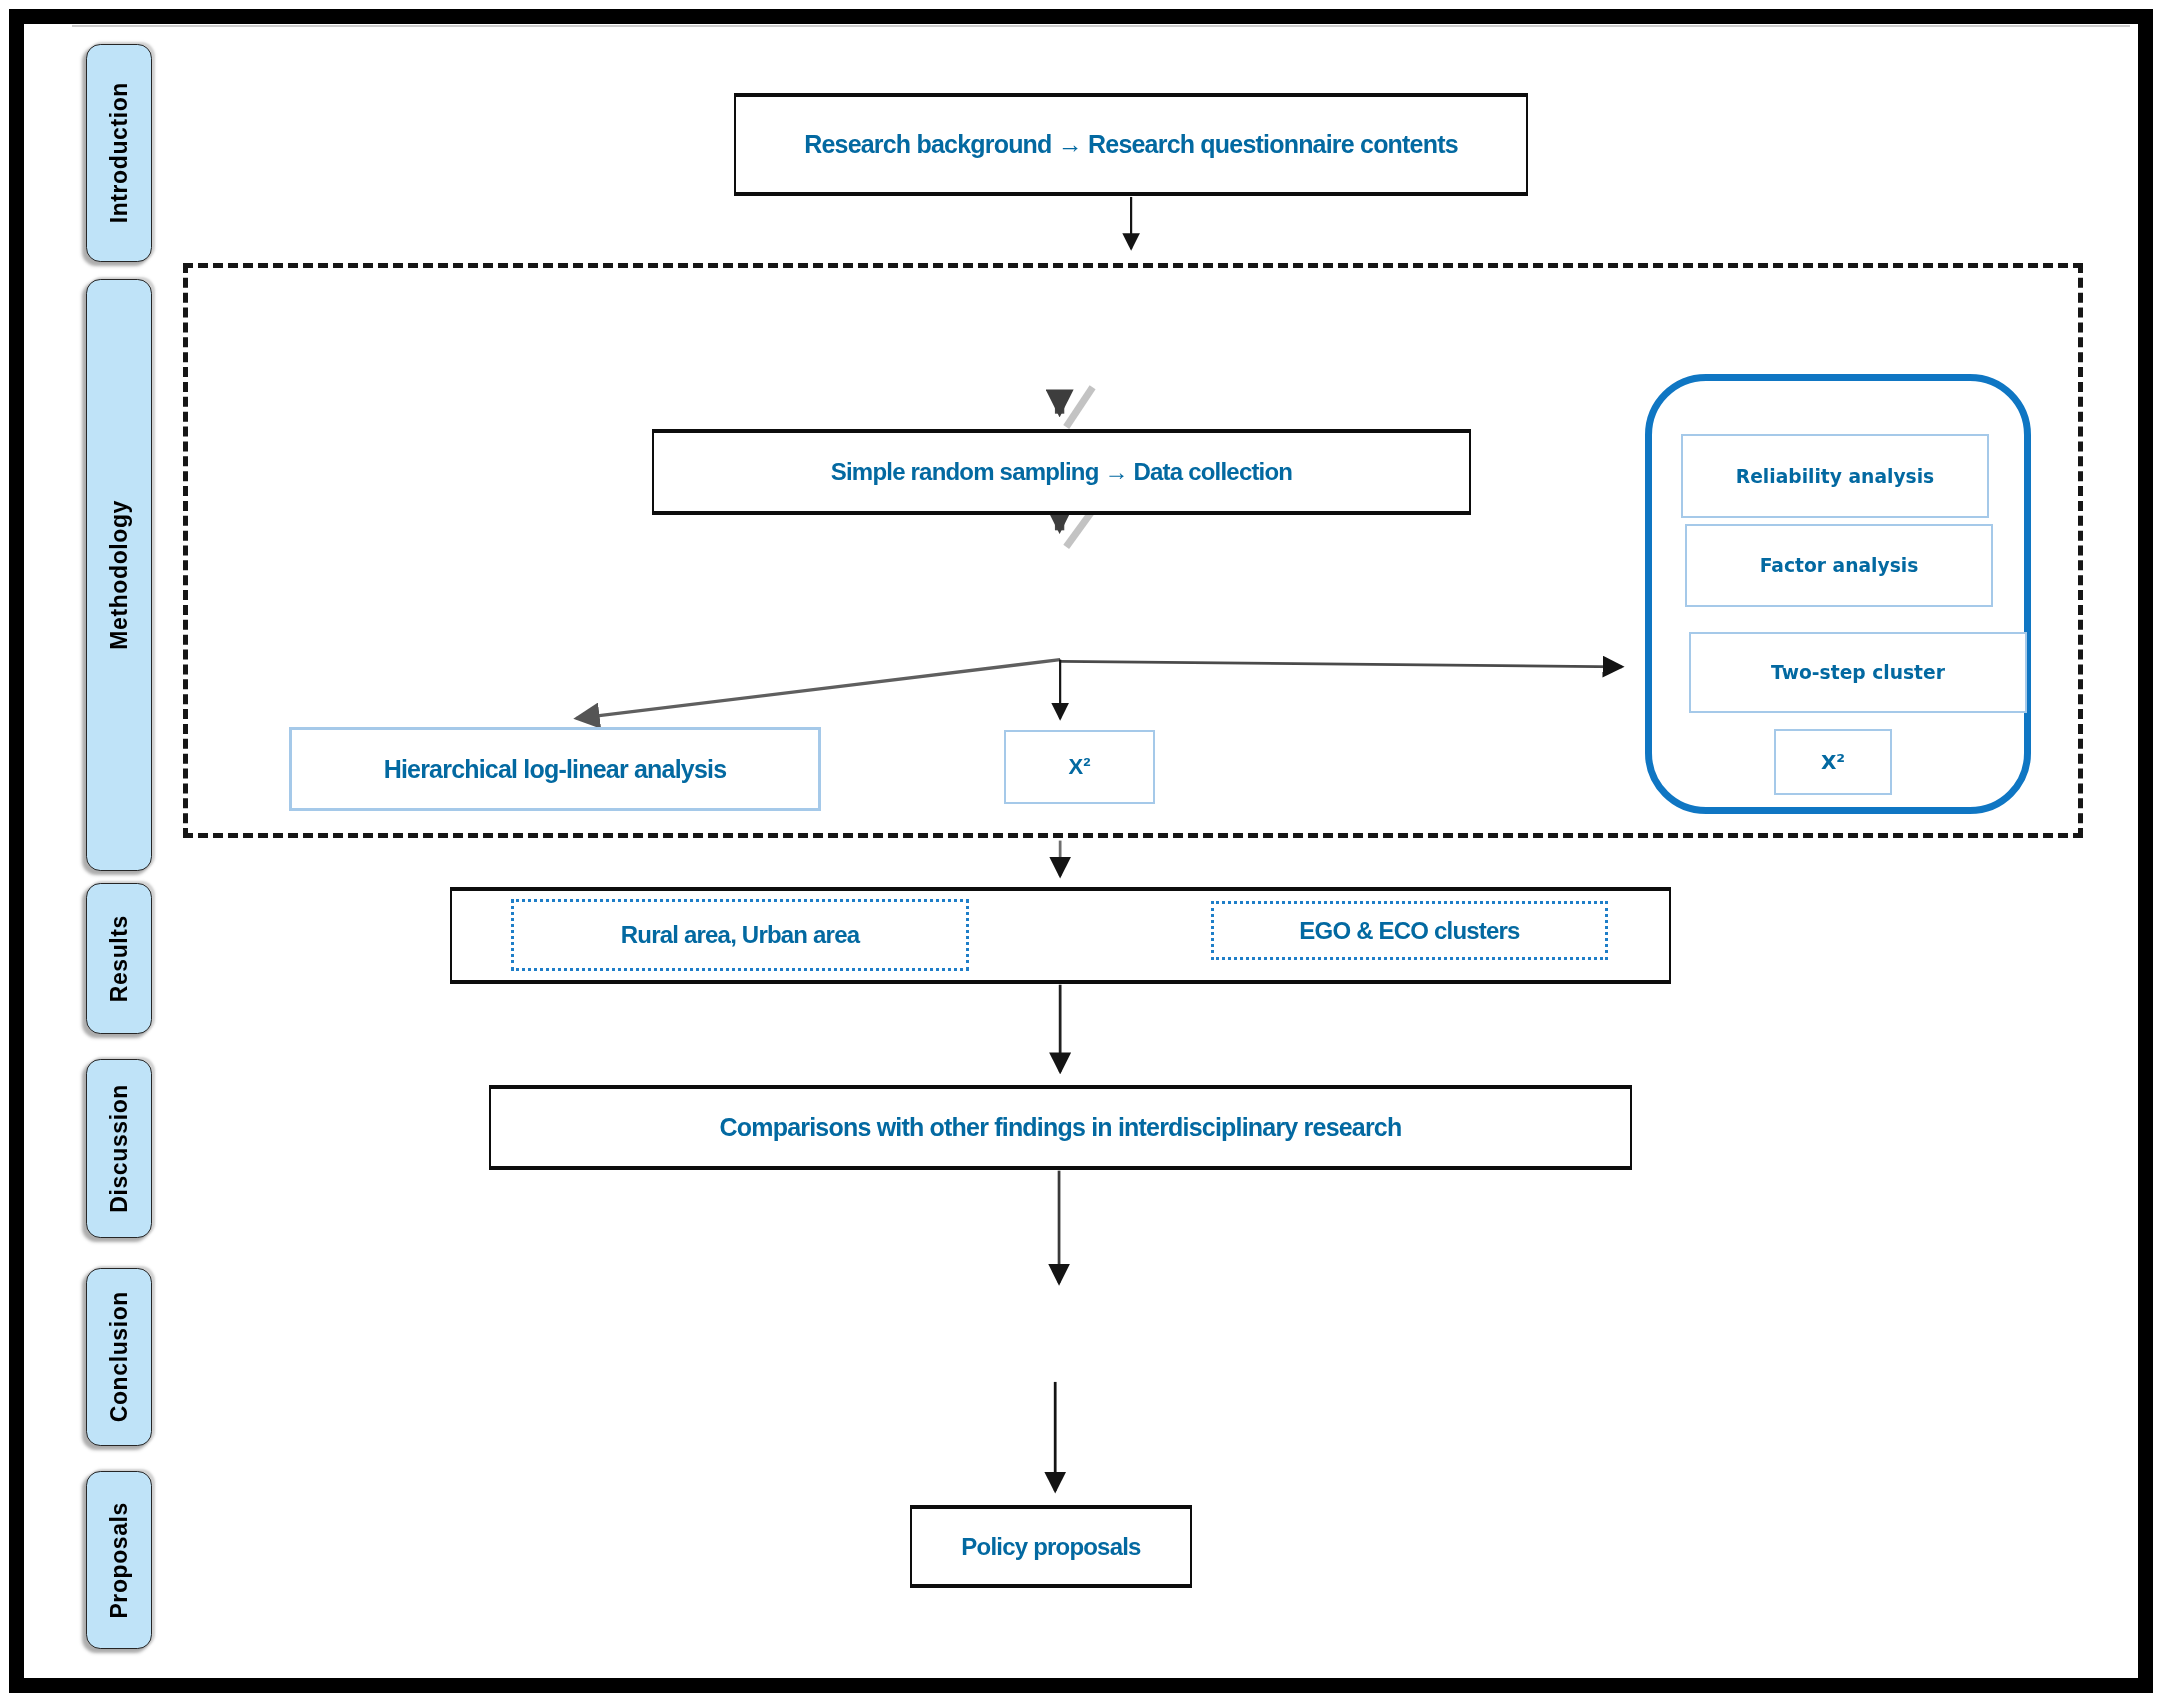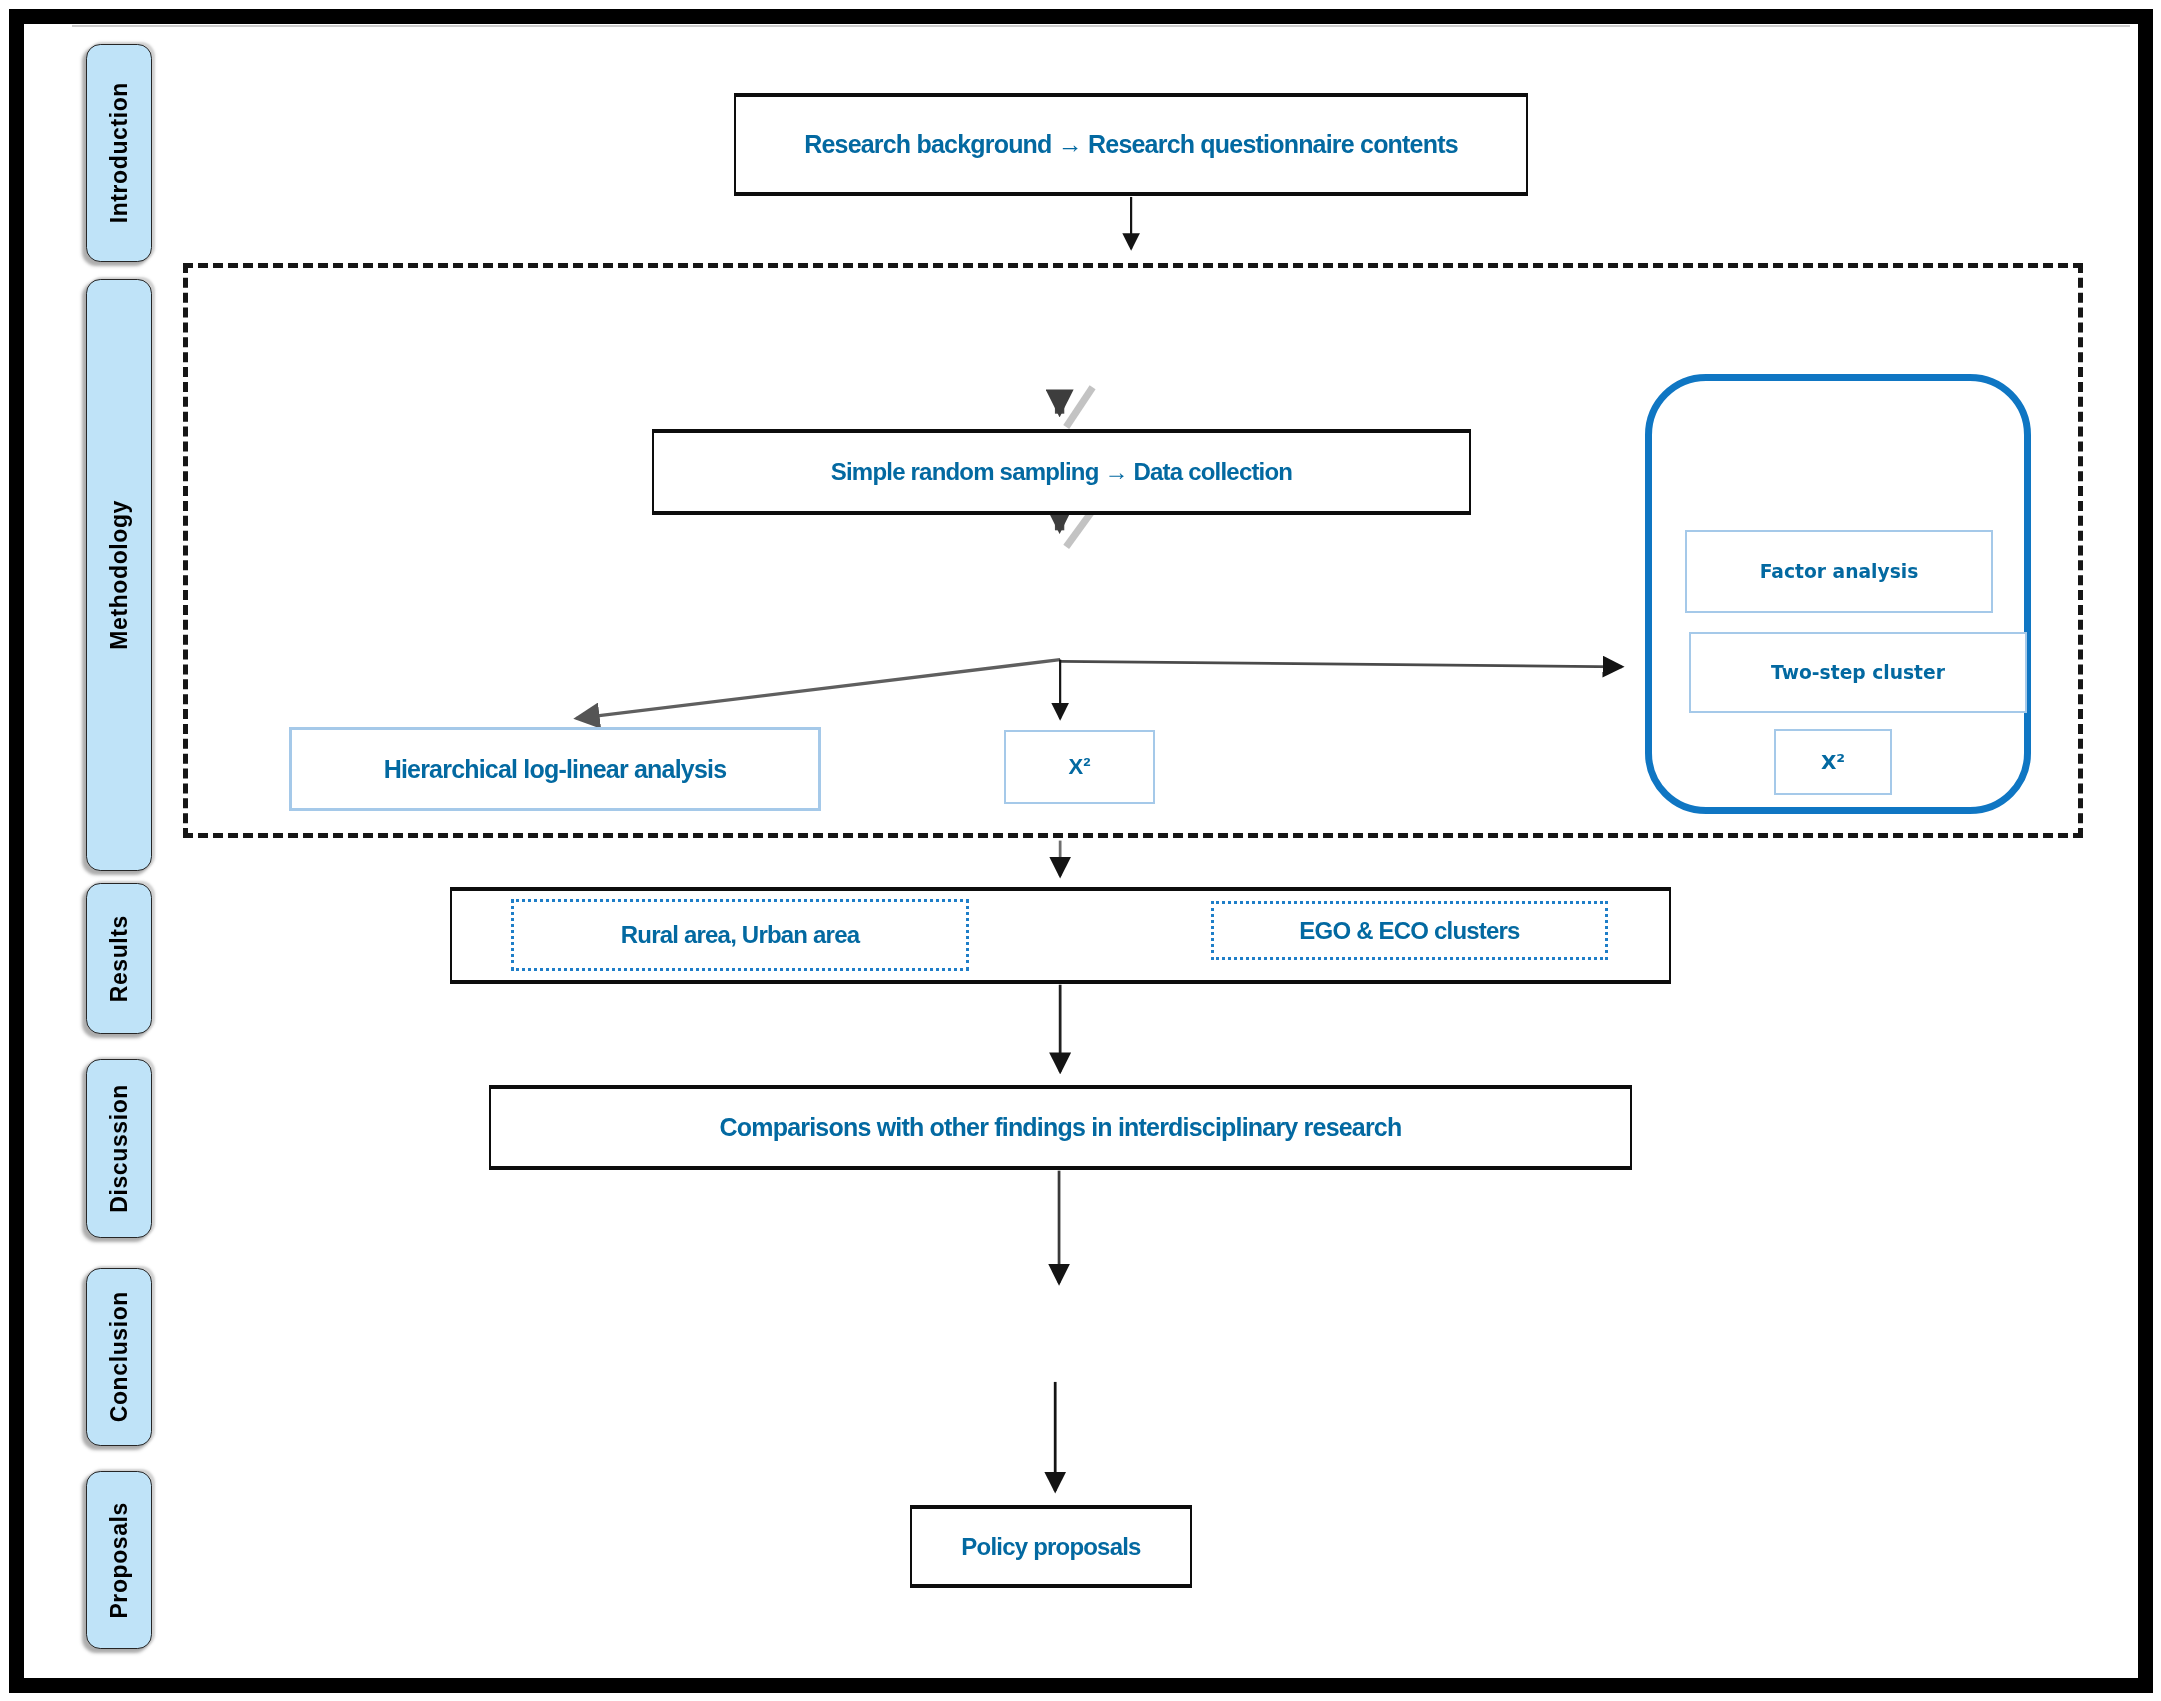--- a/index.html
+++ b/index.html
@@ -100,21 +100,22 @@
 
 
   <div class="bx bk" style="left:652px;top:429px;width:819px;height:86px;font-size:24px;">Simple random sampling → Data collection</div>
 
 
   <div class="bx lb" style="left:289px;top:727px;width:532px;height:84px;font-size:25px;border-width:3.3px;">Hierarchical log-linear analysis</div>
 
   <div class="bx lb" style="left:1004px;top:730px;width:151px;height:74px;font-size:22px;letter-spacing:0;">X²</div>
 
   <div class="panel" style="left:1645px;top:374px;width:386px;height:440px;">
-    <div class="bx lb" style="left:33px;top:149px;width:308px;height:83px;font-size:18.7px;">Factor analysis</div>
+    <div class="bx lb" style="left:29px;top:53px;width:308px;height:84px;font-size:18.7px;">Reliability analysis</div>
+    <div class="bx lb" style="left:33px;top:143px;width:308px;height:83px;font-size:18.7px;">Factor analysis</div>
     <div class="bx lb" style="left:37px;top:251px;width:338px;height:81px;font-size:18.7px;">Two-step cluster</div>
     <div class="bx lb" style="left:122px;top:348px;width:118px;height:66px;font-size:20px;">X²</div>
   </div>
 
   <div class="bx bk" style="left:450px;top:887px;width:1221px;height:97px;"></div>
   <div class="bx dot" style="left:511px;top:899px;width:458px;height:72px;font-size:24px;">Rural area, Urban area</div>
   <div class="bx dot" style="left:1211px;top:901px;width:397px;height:59px;font-size:24px;">EGO &amp; ECO clusters</div>
 
   <div class="bx bk" style="left:489px;top:1085px;width:1143px;height:85px;font-size:25px;">Comparisons with other findings in interdisciplinary research</div>
 

